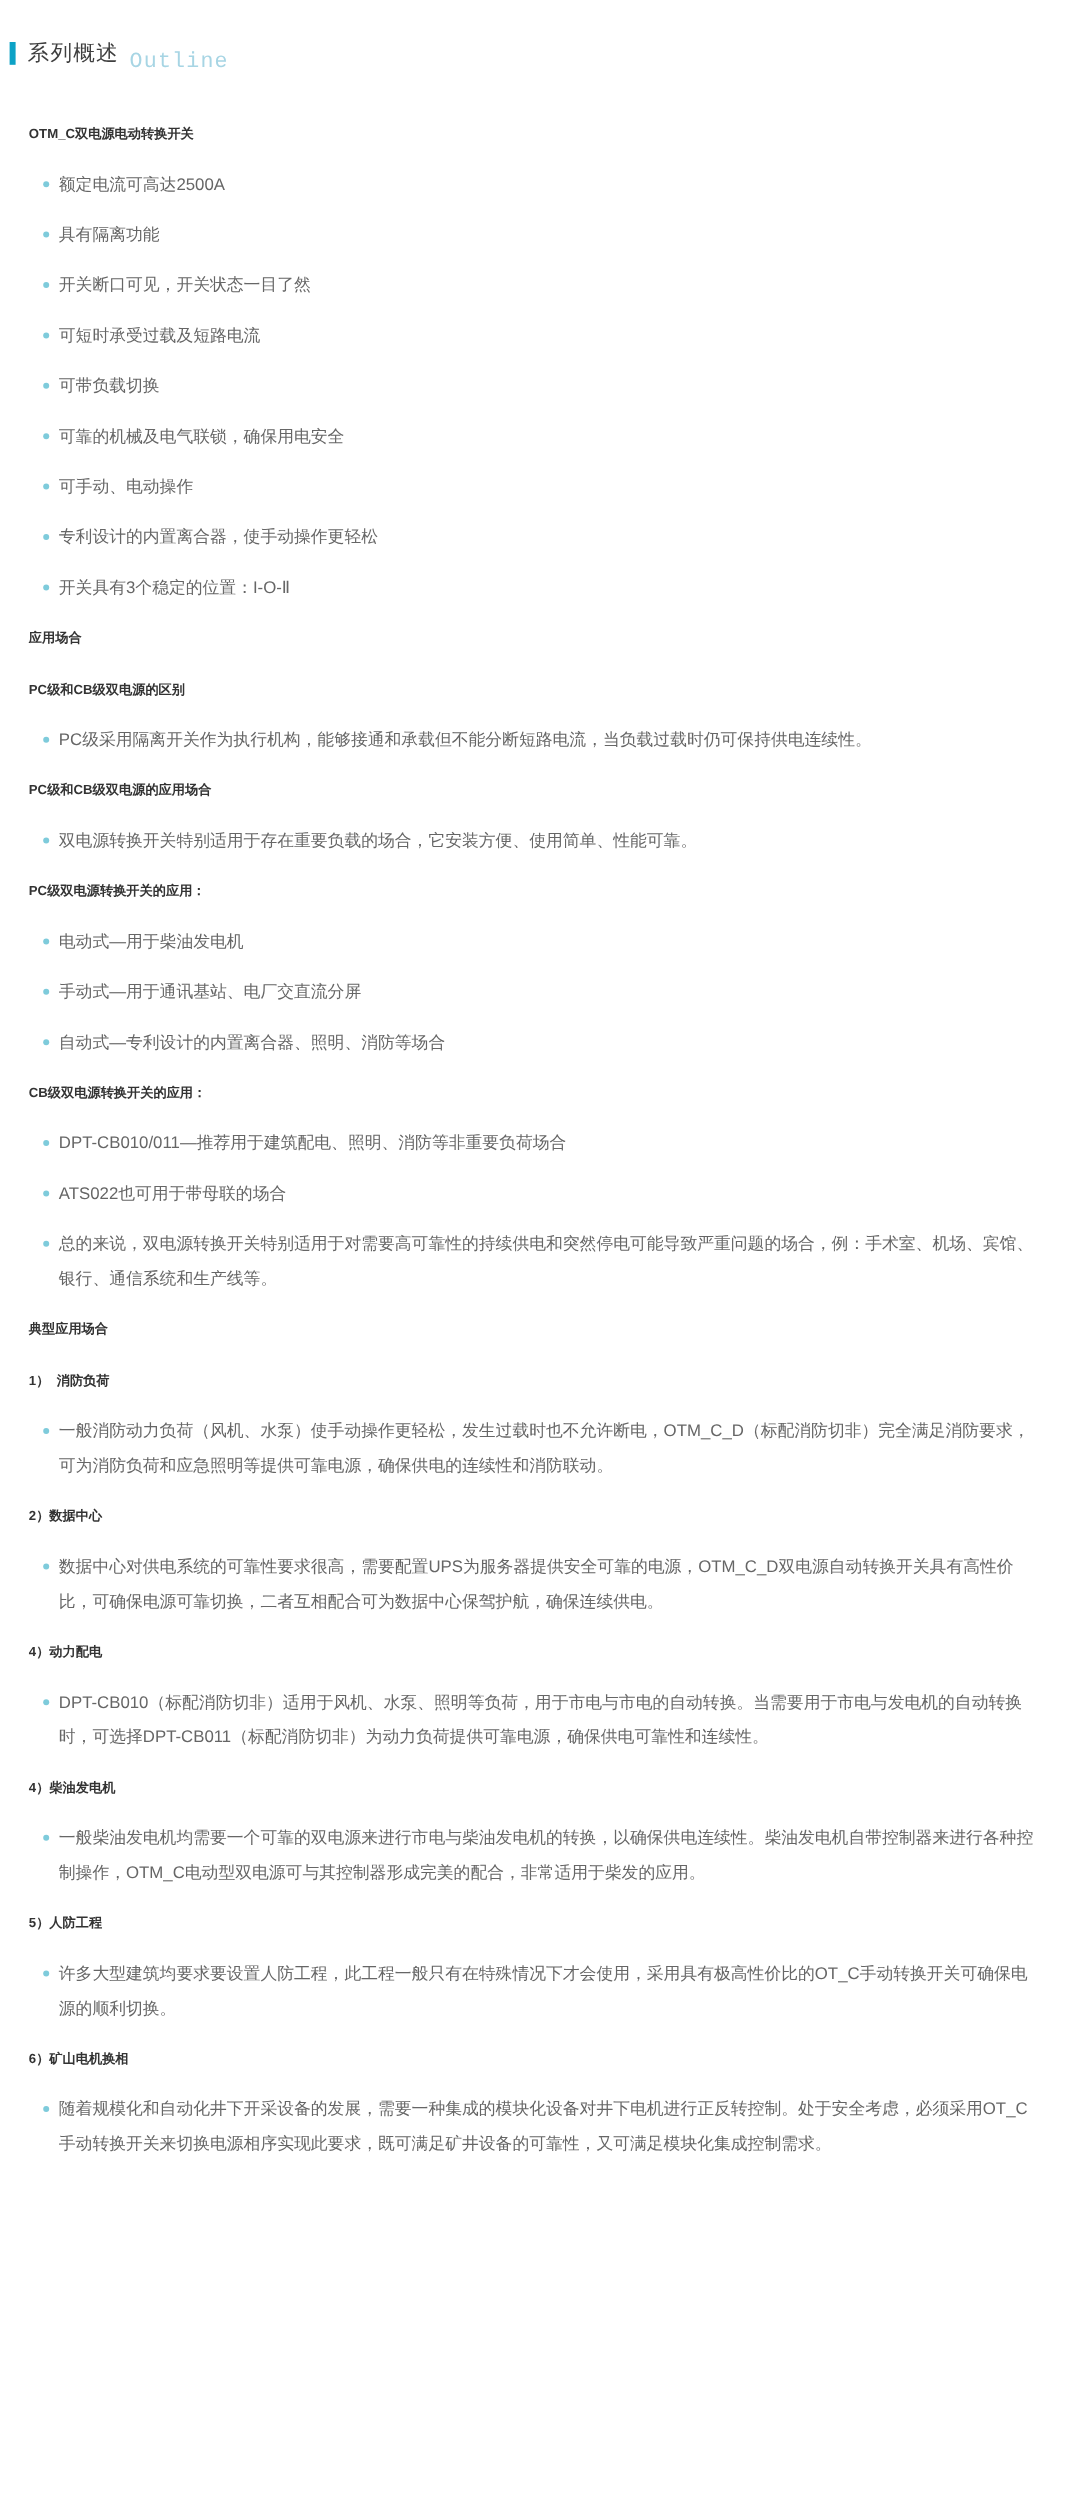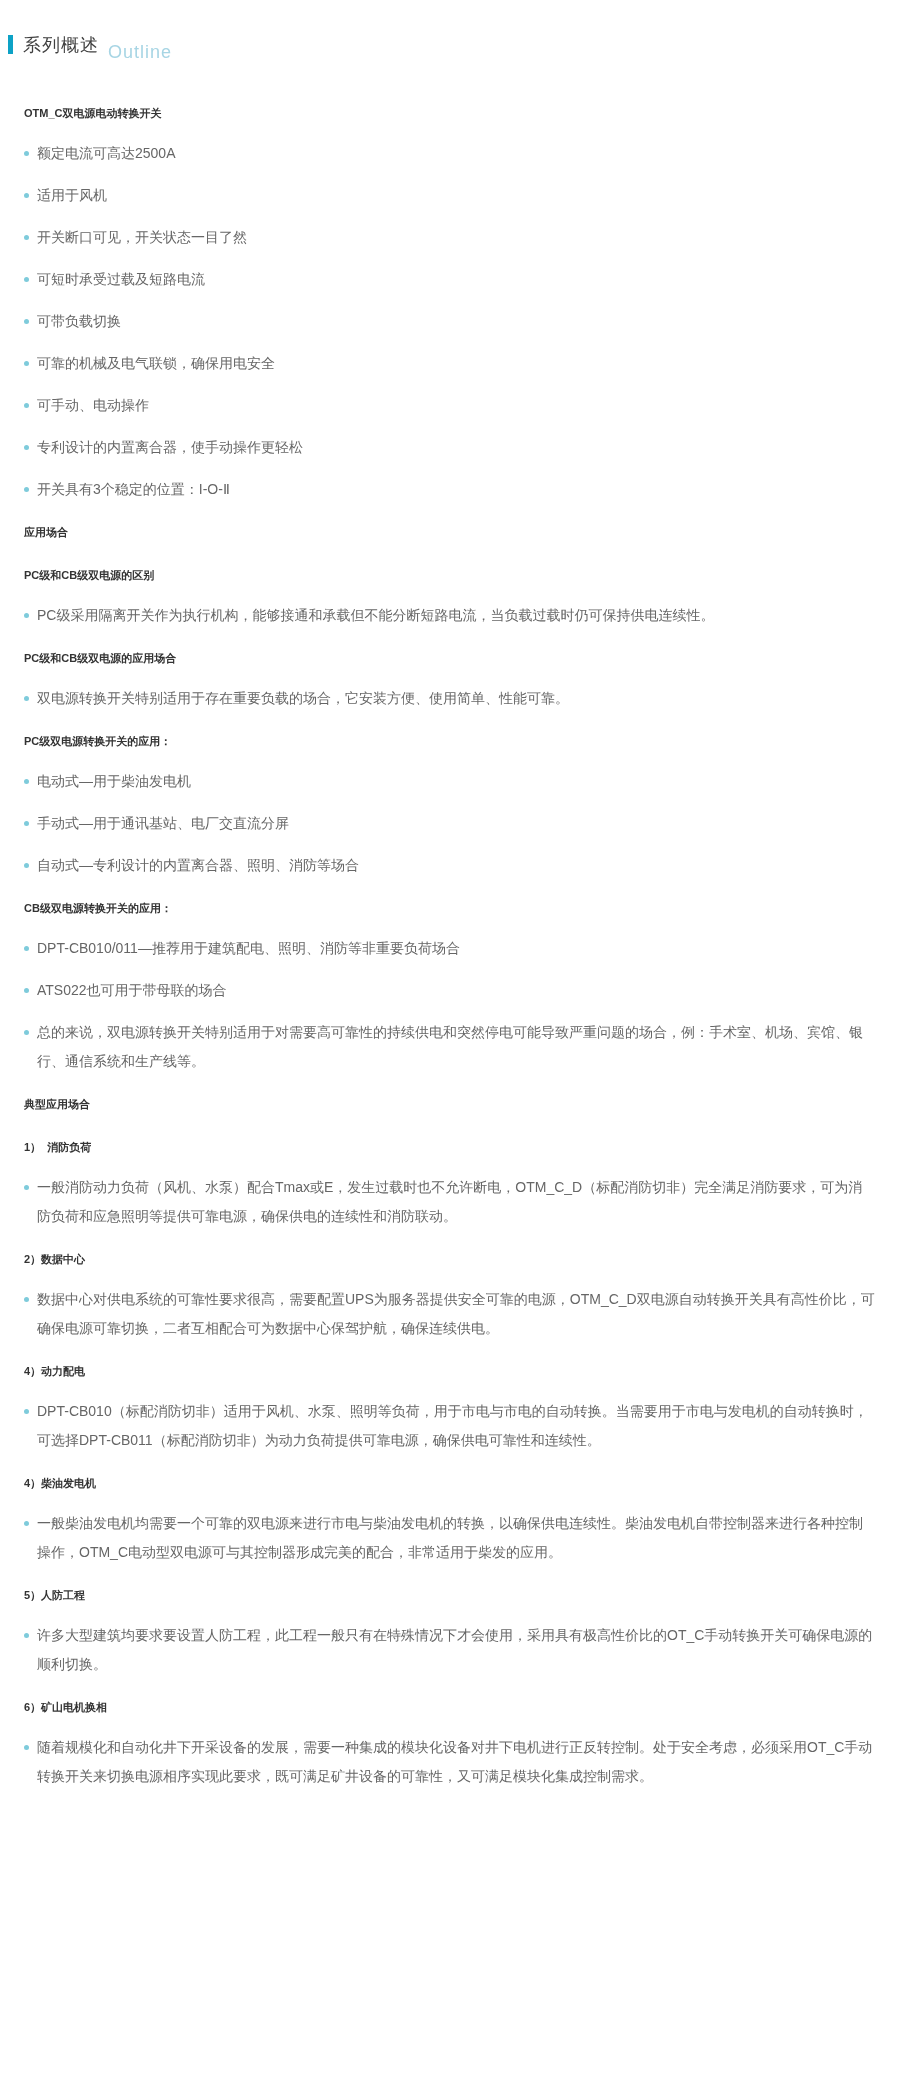--- a/index.html
+++ b/index.html
@@ -14,20 +14,21 @@
   .page {
     width: 900px;
     box-sizing: border-box;
     padding: 18px 24px 40px 24px;
     background: #ffffff;
   }
   .doc-header {
     display: flex;
     align-items: center;
     margin: 8px 0 36px -16px;
+    font-family: Liberation Mono, monospace;
   }
   .accent-bar {
     width: 5px;
     height: 19px;
     background: var(--accent-color, #0da2c6);
     margin-right: 10px;
   }
   .title-zh {
     font-size: 18px;
     color: #3f3f3f;
@@ -46,21 +47,21 @@
     color: var(--heading-color, #333333);
     line-height: 29px;
     margin: 14px 0 11px 0;
     white-space: pre-wrap;
   }
   .section-heading:first-child {
     margin-top: 0;
   }
   .bullet-list {
     list-style: none;
-    margin: 0;
+    margin: 12px;
     padding: 0;
   }
   .bullet-item {
     position: relative;
     padding-left: 13px;
     font-size: 14px;
     line-height: 29px;
     color: var(--body-color, #666666);
     margin-bottom: 13px;
   }
@@ -88,21 +89,21 @@
   </div>
   <div id="content">
       <div class="section-heading">OTM_C双电源电动转换开关</div>
       <ul class="bullet-list">
         <li class="bullet-item">
           <span class="bullet-dot"></span>
           <span class="bullet-text">额定电流可高达2500A</span>
         </li>
         <li class="bullet-item">
           <span class="bullet-dot"></span>
-          <span class="bullet-text">适用于风机</span>
+          <span class="bullet-text">具有隔离功能</span>
         </li>
         <li class="bullet-item">
           <span class="bullet-dot"></span>
           <span class="bullet-text">开关断口可见，开关状态一目了然</span>
         </li>
         <li class="bullet-item">
           <span class="bullet-dot"></span>
           <span class="bullet-text">可短时承受过载及短路电流</span>
         </li>
         <li class="bullet-item">
@@ -169,21 +170,21 @@
         <li class="bullet-item">
           <span class="bullet-dot"></span>
           <span class="bullet-text">总的来说，双电源转换开关特别适用于对需要高可靠性的持续供电和突然停电可能导致严重问题的场合，例：手术室、机场、宾馆、银行、通信系统和生产线等。</span>
         </li>
       </ul>
       <div class="section-heading">典型应用场合</div>
       <div class="section-heading">1）  消防负荷</div>
       <ul class="bullet-list">
         <li class="bullet-item">
           <span class="bullet-dot"></span>
-          <span class="bullet-text">一般消防动力负荷（风机、水泵）配合Tmax或E，发生过载时也不允许断电，OTM_C_D（标配消防切非）完全满足消防要求，可为消防负荷和应急照明等提供可靠电源，确保供电的连续性和消防联动。</span>
+          <span class="bullet-text">一般消防动力负荷（风机、水泵）使手动操作更轻松，发生过载时也不允许断电，OTM_C_D（标配消防切非）完全满足消防要求，可为消防负荷和应急照明等提供可靠电源，确保供电的连续性和消防联动。</span>
         </li>
       </ul>
       <div class="section-heading">2）数据中心</div>
       <ul class="bullet-list">
         <li class="bullet-item">
           <span class="bullet-dot"></span>
           <span class="bullet-text">数据中心对供电系统的可靠性要求很高，需要配置UPS为服务器提供安全可靠的电源，OTM_C_D双电源自动转换开关具有高性价比，可确保电源可靠切换，二者互相配合可为数据中心保驾护航，确保连续供电。</span>
         </li>
       </ul>
       <div class="section-heading">4）动力配电</div>

